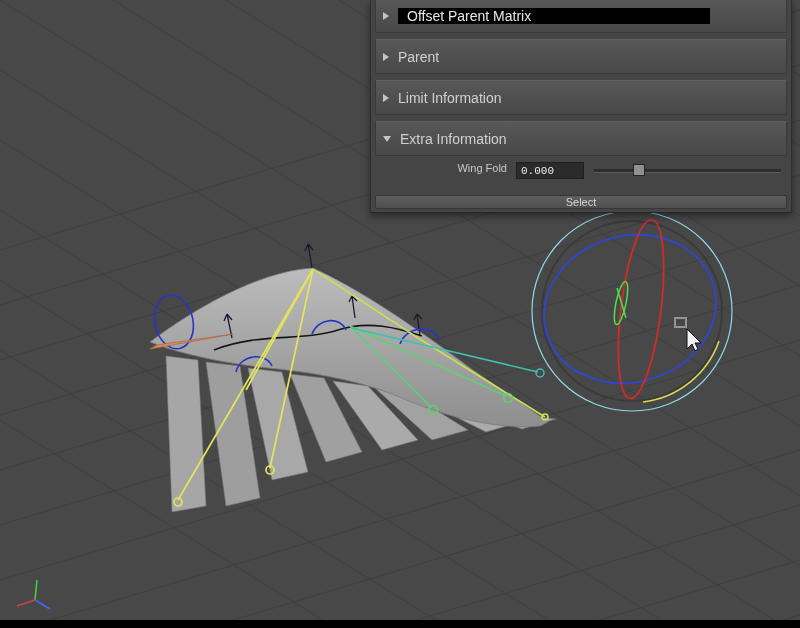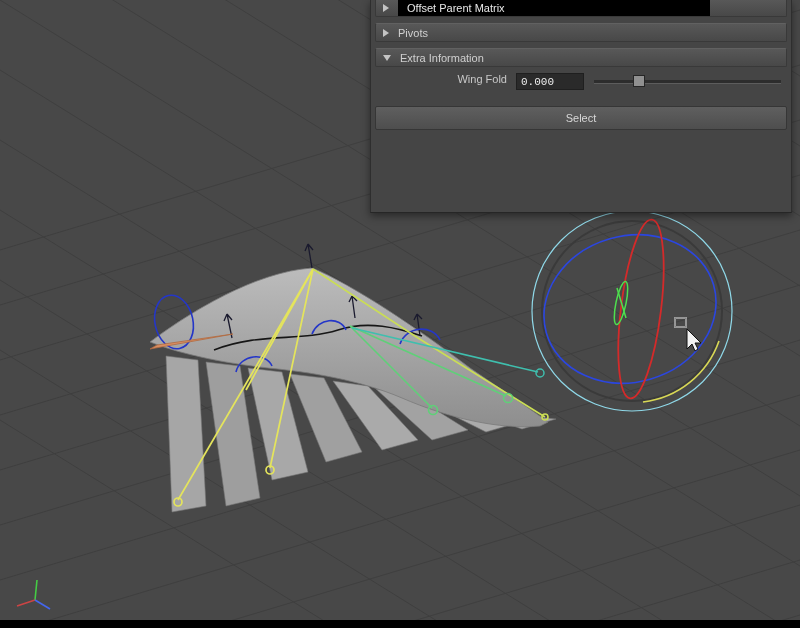--- a/index.html
+++ b/index.html
@@ -8,40 +8,40 @@
   .viewport-svg{position:absolute;left:0;top:0;}
 
   
   .panel{position:absolute;left:370px;top:0;width:422px;height:213px;
          background:#454545;border-left:1px solid #2e2e2e;border-right:1px solid #2e2e2e;
          border-bottom:1px solid #262626;box-sizing:border-box;padding:0 4px;
          box-shadow:0 3px 8px rgba(0,0,0,.45);}
   .sec{display:flex;align-items:center;height:17px;margin-top:6px;
        background:linear-gradient(#585858,#484848);
        border:1px solid #393939;border-top-color:#616161;border-radius:2px;
-       padding:0 7px;gap:9px;color:#d0d0d0;font-size:11px;cursor:default;}
+       padding:8px 7px;gap:9px;color:#d0d0d0;font-size:14px;cursor:default;}
   .sec.first{margin-top:0;height:16px;border-top:none;border-radius:0 0 2px 2px;padding-right:0;overflow:hidden;}
   .sec .blackbox{background:#000;color:#e8e8e8;height:100%;display:flex;align-items:center;
        padding:0 9px;width:312px;box-sizing:border-box;}
   .tri-r{width:0;height:0;border-top:4px solid transparent;border-bottom:4px solid transparent;
          border-left:6px solid #c4c4c4;flex:0 0 auto;}
   .tri-d{width:0;height:0;border-left:4px solid transparent;border-right:4px solid transparent;
          border-top:6px solid #c4c4c4;flex:0 0 auto;}
 
   .attr-row{display:flex;align-items:flex-start;height:20px;margin-top:6px;}
   .attr-label{width:132px;text-align:right;padding-right:9px;color:#c8c8c8;font-size:11px;}
   .attr-input{width:58px;height:15px;background:#2a2a2a;border:1px solid #1f1f1f;
               color:#ececec;font-size:11px;padding:0 4px;font-family:Liberation Mono, monospace;}
   .slider{flex:1;position:relative;height:16px;margin:0 6px 0 10px;}
   .slider-track{position:absolute;left:0;right:0;top:7px;height:3px;background:#2d2d2d;
                 border-bottom:1px solid #5d5d5d;}
   .slider-handle{position:absolute;top:2px;width:12px;height:12px;background:#909090;
                  border:1px solid #262626;box-sizing:border-box;}
 
-  .btn-row{display:flex;margin-top:13px;}
+  .btn-row{display:flex;margin-top:13px;flex-direction:column;}
   .btn{flex:1;height:22px;background:linear-gradient(#5f5f5f,#4e4e4e);
        border:1px solid #363636;border-radius:2px;color:#d8d8d8;font-size:11px;
        display:flex;align-items:center;justify-content:center;cursor:default;}
 
   .bottom-bar{position:absolute;left:0;right:0;bottom:0;height:8px;background:#000;}
 </style>
 </head>
 <body>
 
 <div class="stage">
@@ -144,23 +144,27 @@
 
   <div class="panel">
 
     <div class="sec first">
       <span class="tri-r"></span>
       <span class="blackbox">Offset Parent Matrix</span>
     </div>
 
     <div class="sec">
       <span class="tri-r"></span>
-      <span>Pivots</span>
+      <span>Parent</span>
     </div>
 
+    <div class="sec">
+      <span class="tri-r"></span>
+      <span>Limit Information</span>
+    </div>
 
 
 
 
     <div class="sec">
       <span class="tri-d"></span>
       <span>Extra Information</span>
     </div>
 
     <div class="attr-row">

